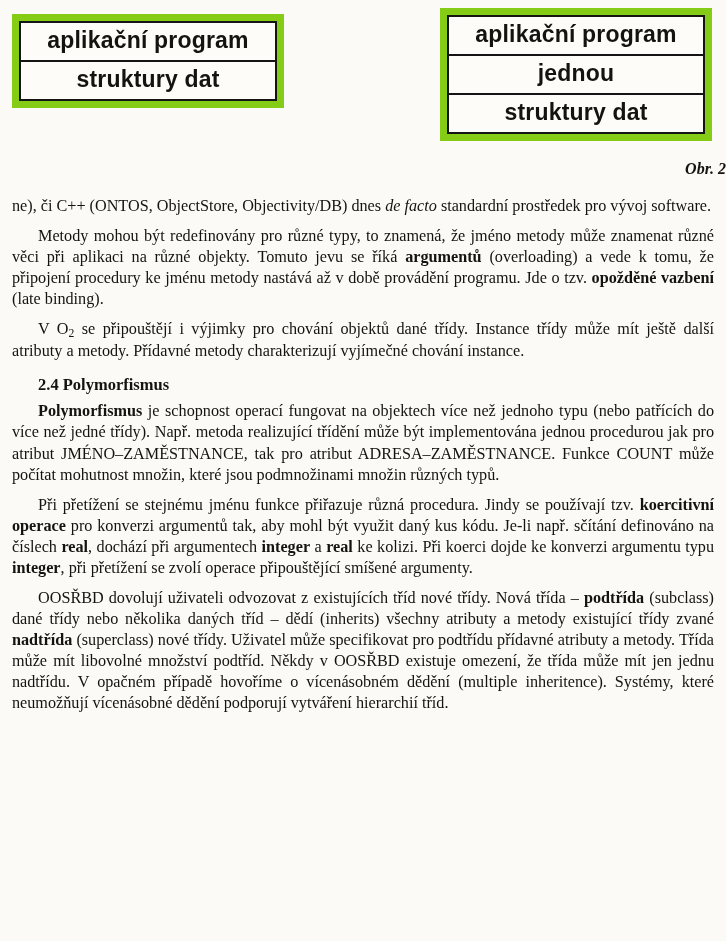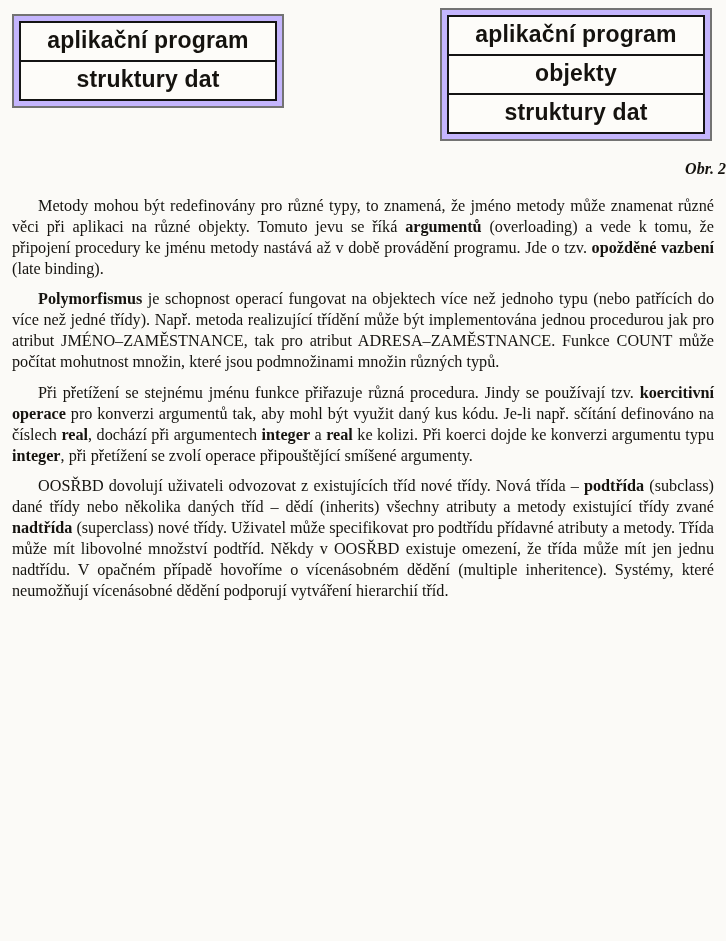--- a/index.html
+++ b/index.html
@@ -22,22 +22,22 @@
     box-sizing: border-box;
   }
 
   
   .figure {
     position: relative;
     height: 160px;
   }
   .diagram {
     position: absolute;
-    border: 2px solid #737373;
-    background: #c4b5fd;
+    border: 2px solid #84cc16;
+    background: #84cc16;
     box-sizing: border-box;
   }
   .diagram.left {
     left: 12px;
     top: 14px;
     width: 272px;
     padding: 5px;
   }
   .diagram.right {
     left: 440px;
@@ -105,33 +105,36 @@
 
   <div class="figure">
 
     <div class="diagram left">
       <div class="dbox">aplikační program</div>
       <div class="dbox">struktury dat</div>
     </div>
 
     <div class="diagram right">
       <div class="dbox">aplikační program</div>
-      <div class="dbox">objekty</div>
+      <div class="dbox">jednou</div>
       <div class="dbox">struktury dat</div>
     </div>
 
     <div class="fig-caption">Obr. 2</div>
   </div>
 
   <div class="body">
 
+    <p class="noindent"><span>ne), či C++ (ONTOS, ObjectStore, Objectivity/DB) dnes </span><i>de facto</i><span> standardní prostředek pro vývoj software.</span></p>
 
     <p class="indent"><span>Metody mohou být redefinovány pro různé typy, to znamená, že jméno metody může znamenat různé věci při aplikaci na různé objekty. Tomuto jevu se říká </span><b>argumentů</b><span> (overloading) a vede k tomu, že připojení procedury ke jménu metody nastává až v době provádění programu. Jde o tzv. </span><b>opožděné vazbení</b><span> (late binding).</span></p>
 
+    <p class="indent"><span>V O</span><span class="sub">2</span><span> se připouštějí i výjimky pro chování objektů dané třídy. Instance třídy může mít ještě další atributy a metody. Přídavné metody charakterizují vyjímečné chování instance.</span></p>
 
+    <h3>2.4 Polymorfismus</h3>
 
     <p class="indent"><b>Polymorfismus</b><span> je schopnost operací fungovat na objektech více než jednoho typu (nebo patřících do více než jedné třídy). Např. metoda realizující třídění může být implementována jednou procedurou jak pro atribut JMÉNO–ZAMĚSTNANCE, tak pro atribut ADRESA–ZAMĚSTNANCE. Funkce COUNT může počítat mohutnost množin, které jsou podmnožinami množin různých typů.</span></p>
 
     <p class="indent"><span>Při přetížení se stejnému jménu funkce přiřazuje různá procedura. Jindy se používají tzv. </span><b>koercitivní operace</b><span> pro konverzi argumentů tak, aby mohl být využit daný kus kódu. Je-li např. sčítání definováno na číslech </span><b>real</b><span>, dochází při argumentech </span><b>integer</b><span> a </span><b>real</b><span> ke kolizi. Při koerci dojde ke konverzi argumentu typu </span><b>integer</b><span>, při přetížení se zvolí operace připouštějící smíšené argumenty.</span></p>
 
 
     <p class="indent"><span>OOSŘBD dovolují uživateli odvozovat z existujících tříd nové třídy. Nová třída – </span><b>podtřída</b><span> (subclass) dané třídy nebo několika daných tříd –  dědí (inherits) všechny atributy a metody existující třídy zvané </span><b>nadtřída</b><span> (superclass) nové třídy. Uživatel může specifikovat pro podtřídu přídavné atributy a metody. Třída může mít libovolné množství podtříd. Někdy v OOSŘBD existuje omezení, že třída může mít jen jednu nadtřídu. V opačném případě hovoříme o vícenásobném dědění (multiple inheritence). Systémy, které neumožňují vícenásobné dědění podporují vytváření hierarchií tříd.</span></p>
 
   </div>
 </div>

